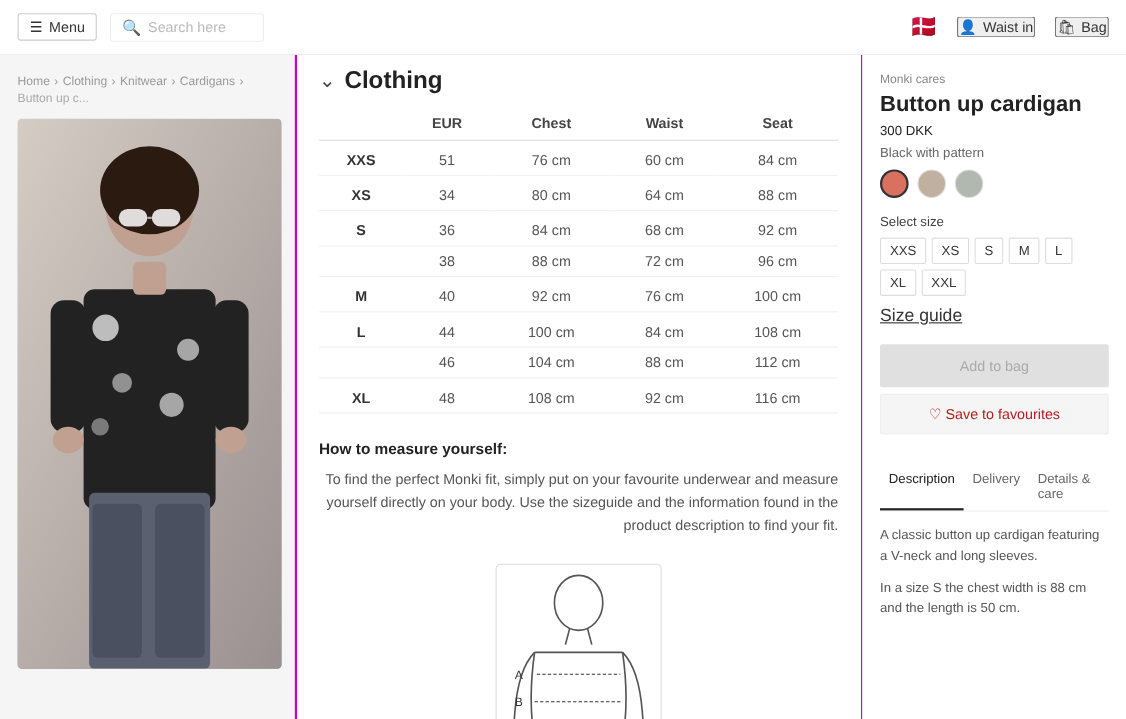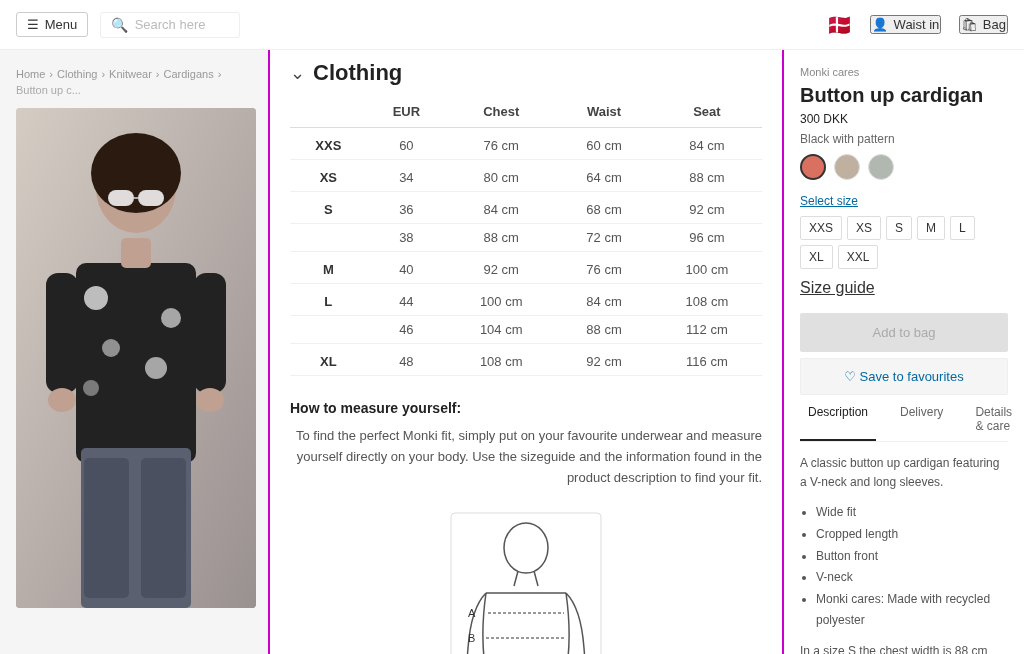--- a/index.html
+++ b/index.html
@@ -174,23 +174,22 @@
     .swatch {
       width: 26px;
       height: 26px;
       border-radius: 50%;
       border: 1px solid #ddd;
       cursor: pointer;
     }
     .swatch.active { border: 2px solid #333; }
     .select-size-label {
       font-size: 12px;
-      color: #0369a1;
+      color: #404040;
       margin-bottom: 8px;
-      text-decoration: underline;
     }
     .size-buttons {
       display: flex;
       flex-wrap: wrap;
       gap: 5px;
       margin-bottom: 10px;
     }
     .size-btn {
       padding: 4px 8px;
       font-size: 12px;
@@ -218,28 +217,28 @@
       cursor: pointer;
       margin-bottom: 6px;
       border-radius: 2px;
     }
     .favorite-btn {
       width: 100%;
       padding: 10px;
       background: #f5f5f5;
       border: 1px solid #eee;
       font-size: 13px;
-      color: #0369a1;
+      color: #b91c1c;
       cursor: pointer;
-      margin-bottom: 4px;
+      margin-bottom: 27px;
       border-radius: 2px;
     }
     .tab-nav {
       display: flex;
-      gap: 16px;
+      gap: 0;
       border-bottom: 1px solid #eee;
       margin-bottom: 12px;
     }
     .tab-nav-item {
       font-size: 12px;
       padding: 6px 8px;
       cursor: pointer;
       color: #666;
       border-bottom: 2px solid transparent;
     }
@@ -374,21 +373,21 @@
           <th></th>
           <th>EUR</th>
           <th>Chest</th>
           <th>Waist</th>
           <th>Seat</th>
         </tr>
       </thead>
       <tbody id="size-table-body">
       <tr class="group-start">
       <td>XXS</td>
-      <td>60</td>
+      <td>51</td>
       <td>76 cm</td>
       <td>60 cm</td>
       <td>84 cm</td>
     </tr>
           <tr class="group-start">
       <td>XS</td>
       <td>34</td>
       <td>80 cm</td>
       <td>64 cm</td>
       <td>88 cm</td>
@@ -505,24 +504,17 @@
     <button class="add-to-bag-btn">Add to bag</button>
     <button class="favorite-btn">♡  Save to favourites</button>
 
     <nav class="tab-nav" id="product-tabs-nav">
     <span class="tab-nav-item active">Description</span>
         <span class="tab-nav-item">Delivery</span>
         <span class="tab-nav-item">Details &amp; care</span>
       </nav>
 
     <p class="description-text">A classic button up cardigan featuring a V-neck and long sleeves.</p>
-    <ul class="description-list" id="features-list">
-    <li>Wide fit</li>
-        <li>Cropped length</li>
-        <li>Button front</li>
-        <li>V-neck</li>
-        <li>Monki cares: Made with recycled polyester</li>
-      </ul>
     <p class="size-note">In a size S the chest width is 88 cm and the length is 50 cm.</p>
     
   </div>
 
 </div>
 
 </body></html>

